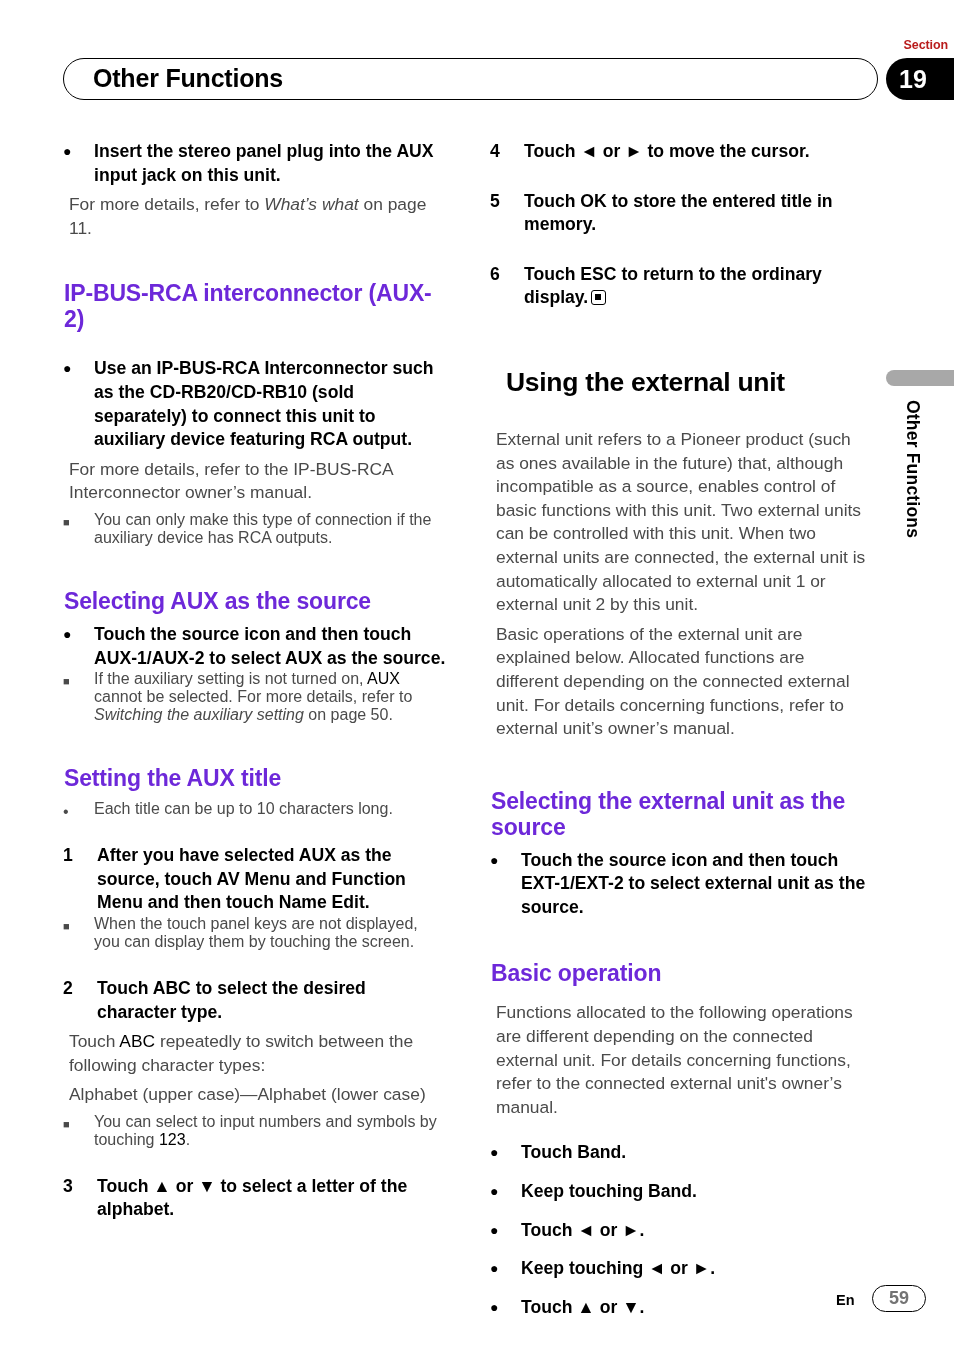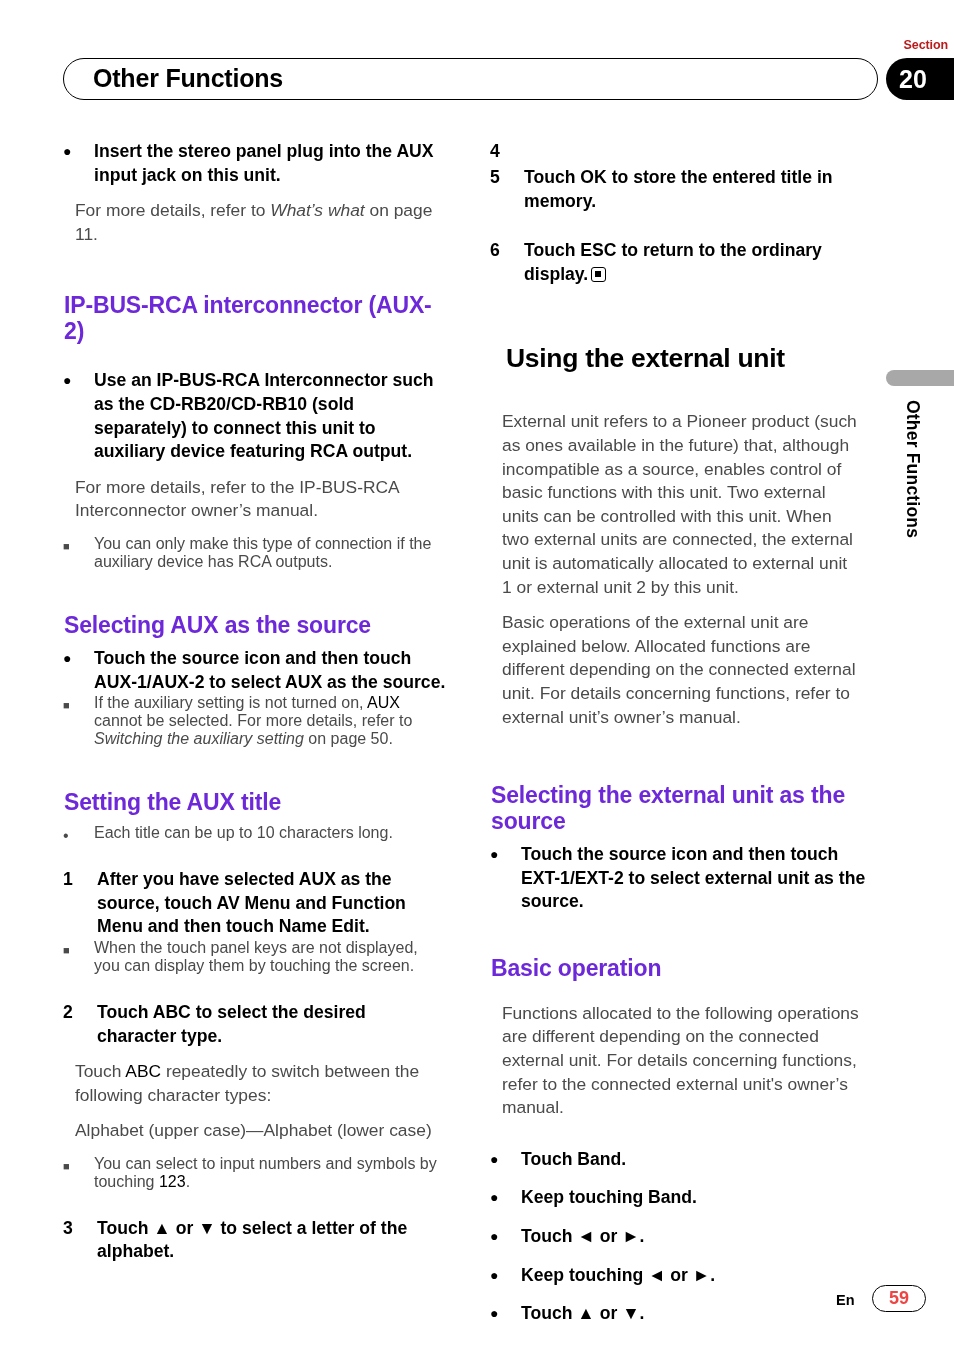--- a/index.html
+++ b/index.html
@@ -99,21 +99,21 @@
   .col {
     position: absolute;
     top: 140px;
     width: 383px;
   }
   .col-left  { left: 63px;  }
   .col-right { left: 490px; }
 
   
   p {
-    margin: 12px;
+    margin: 6px;
     font-size: 17.4px;
     line-height: 23.6px;
     color: #4a4a4a;
   }
   .h2 {
     font-size: 23px;
     line-height: 26px;
     font-weight: bold;
     color: #6d28d9;
     margin: 1px;
@@ -213,33 +213,33 @@
     width: 54px;
     height: 27px;
     border: 1.6px solid #000;
     border-radius: 14px;
     box-sizing: border-box;
     display: flex;
     align-items: center;
     justify-content: center;
     font-size: 18px;
     font-weight: bold;
-    color: #ef4444;
+    color: #737373;
     text-align: right;
   }
 </style>
 </head>
 <body>
 
 <div class="header">
   <div class="header-pill"></div>
   <div class="header-title">Other Functions</div>
 </div>
 <div class="section-label">Section</div>
-<div class="section-badge">20</div>
+<div class="section-badge">19</div>
 
 <div class="side-bar"></div>
 <div class="side-tab-text">Other Functions</div>
 
 <div class="col col-left">
 
   <div class="bullet-row bold-instr">
     <span class="bullet-glyph dot-big">●</span>
     <span>Insert the stereo panel plug into the AUX input jack on this unit.</span>
   </div>
@@ -313,20 +313,21 @@
   <div class="num-row bold-instr">
     <span class="num-glyph">3</span>
     <span>Touch ▲ or ▼ to select a letter of the alphabet.</span>
   </div>
 </div>
 
 <div class="col col-right">
 
   <div class="num-row bold-instr">
     <span class="num-glyph">4</span>
+    <span>Touch ◄ or ► to move the cursor.</span>
   </div>
 
   <div class="sp-lg"></div>
 
   <div class="num-row bold-instr">
     <span class="num-glyph">5</span>
     <span>Touch OK to store the entered title in memory.</span>
   </div>
 
   <div class="sp-lg"></div>

